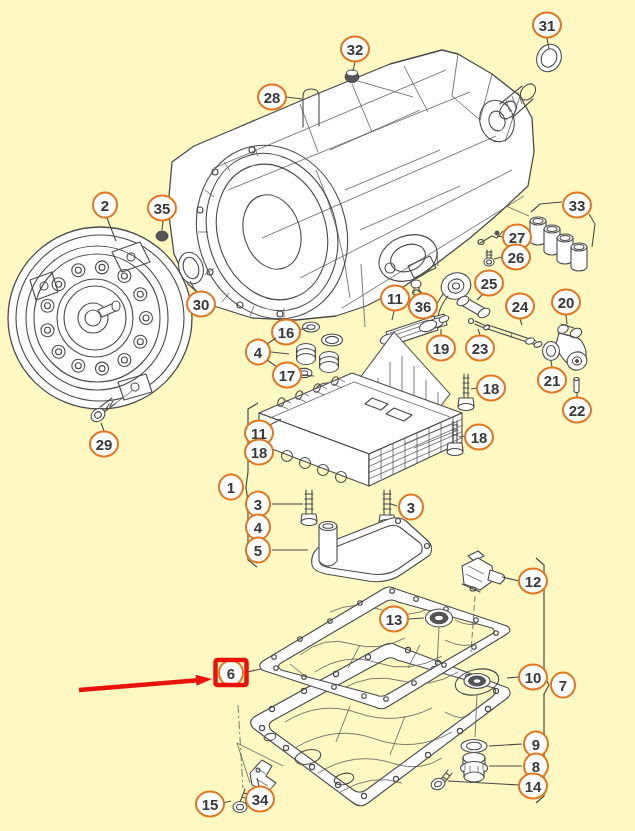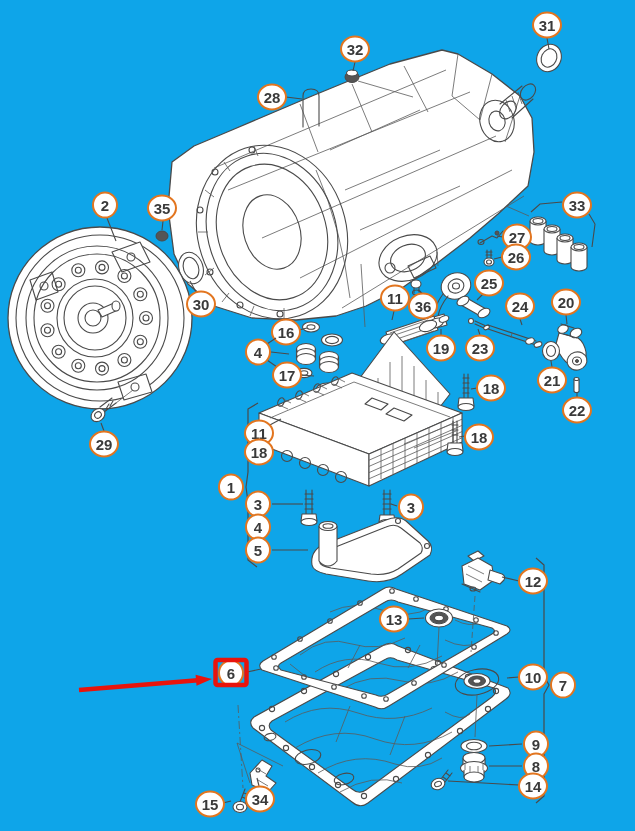--- a/index.html
+++ b/index.html
@@ -1,16 +1,16 @@
 <!DOCTYPE html>
 <html><head>
 <meta charset="utf-8">
 <style>
   html,body{margin:0;padding:0;background:#ffffff;}
-  #stage{position:relative;width:635px;height:831px;background:#0ea5e9;overflow:hidden;
+  #stage{position:relative;width:635px;height:831px;background:#fef9c3;overflow:hidden;
          font-family:"Liberation Sans",sans-serif;}
   svg{position:absolute;left:0;top:0;}
   .part{stroke:#4a4a4a;stroke-width:1.1;fill:none;stroke-linejoin:round;stroke-linecap:round;}
   .partf{stroke:#4a4a4a;stroke-width:1.1;fill:#ffffff;stroke-linejoin:round;}
   .dark{stroke:#4a4a4a;stroke-width:1;fill:#555555;}
   .thin{stroke:#5a5a5a;stroke-width:0.8;fill:none;}
   .sil{stroke:#4a4a4a;stroke-width:1.3;fill:#ffffff;stroke-linejoin:round;}
   text.co{font-family:"Liberation Sans",sans-serif;font-weight:bold;}
 </style>
 </head>

